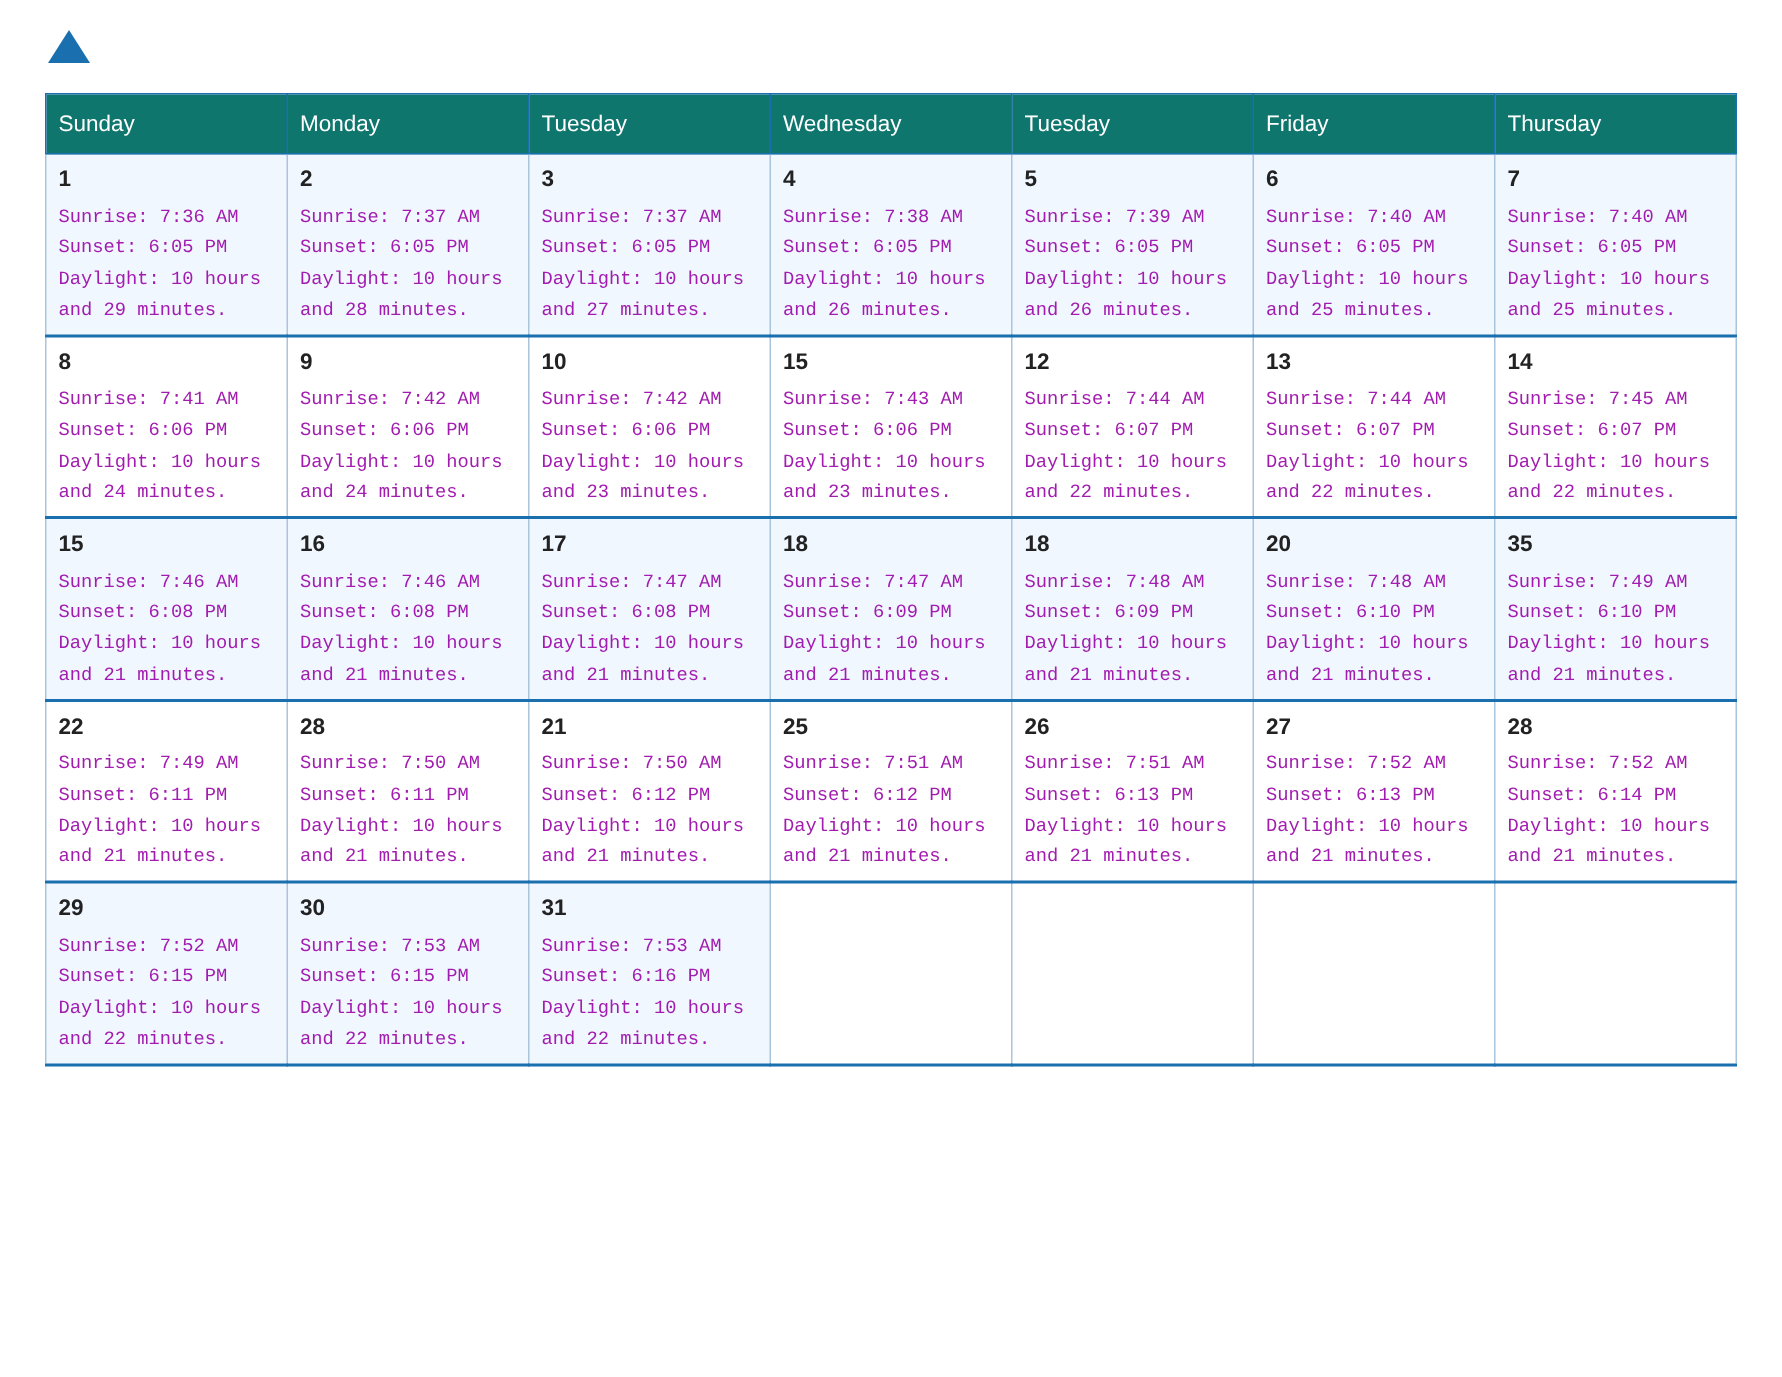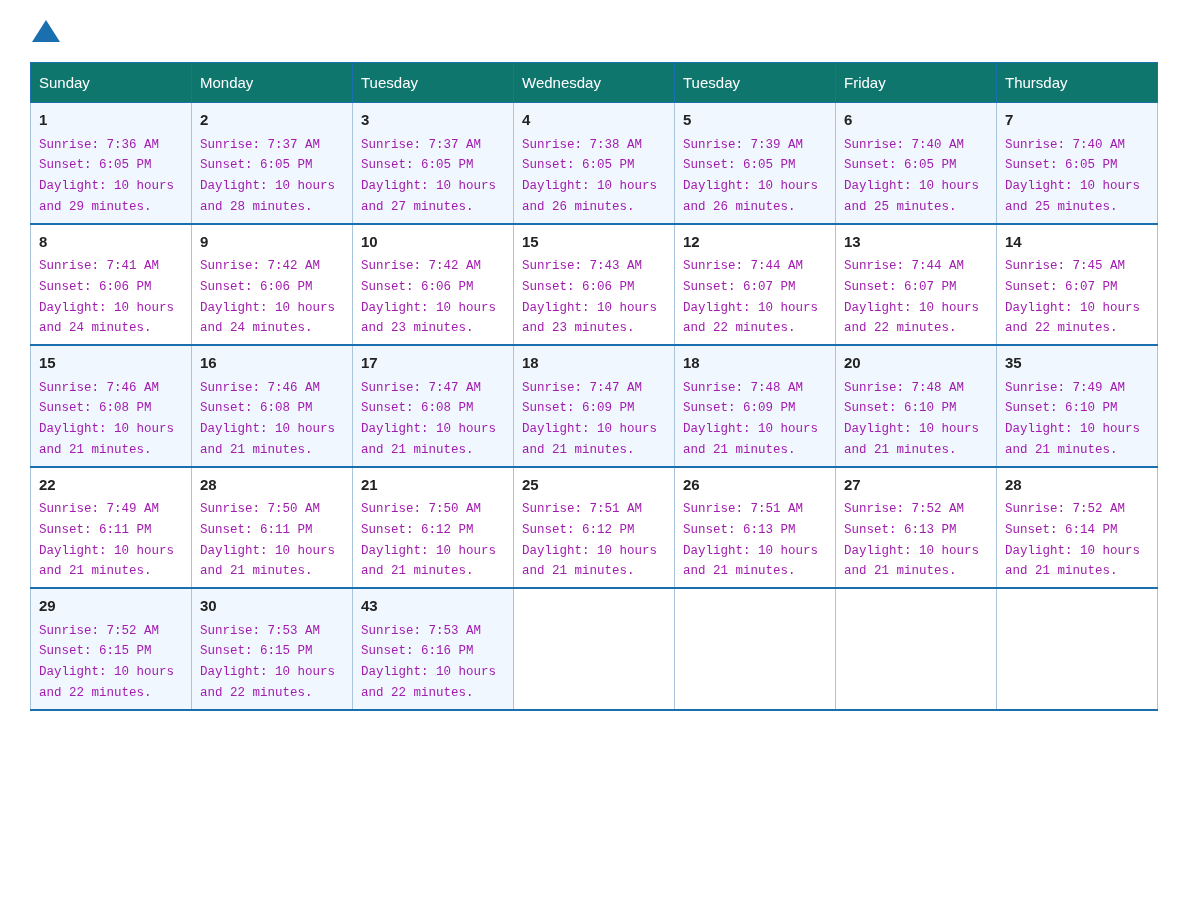--- a/index.html
+++ b/index.html
@@ -255,21 +255,21 @@
       <tr>
         <td>
         <span class="day-num">29</span>
         <span class="day-info">Sunrise: 7:52 AM<br>Sunset: 6:15 PM<br>Daylight: 10 hours<br>and 22 minutes.</span>
       </td>
         <td>
         <span class="day-num">30</span>
         <span class="day-info">Sunrise: 7:53 AM<br>Sunset: 6:15 PM<br>Daylight: 10 hours<br>and 22 minutes.</span>
       </td>
         <td>
-        <span class="day-num">43</span>
+        <span class="day-num">31</span>
         <span class="day-info">Sunrise: 7:53 AM<br>Sunset: 6:16 PM<br>Daylight: 10 hours<br>and 22 minutes.</span>
       </td>
         <td class="empty-cell"></td>
         <td class="empty-cell"></td>
         <td class="empty-cell"></td>
         <td class="empty-cell"></td>
       </tr>
     </tbody>
 </table>
 

